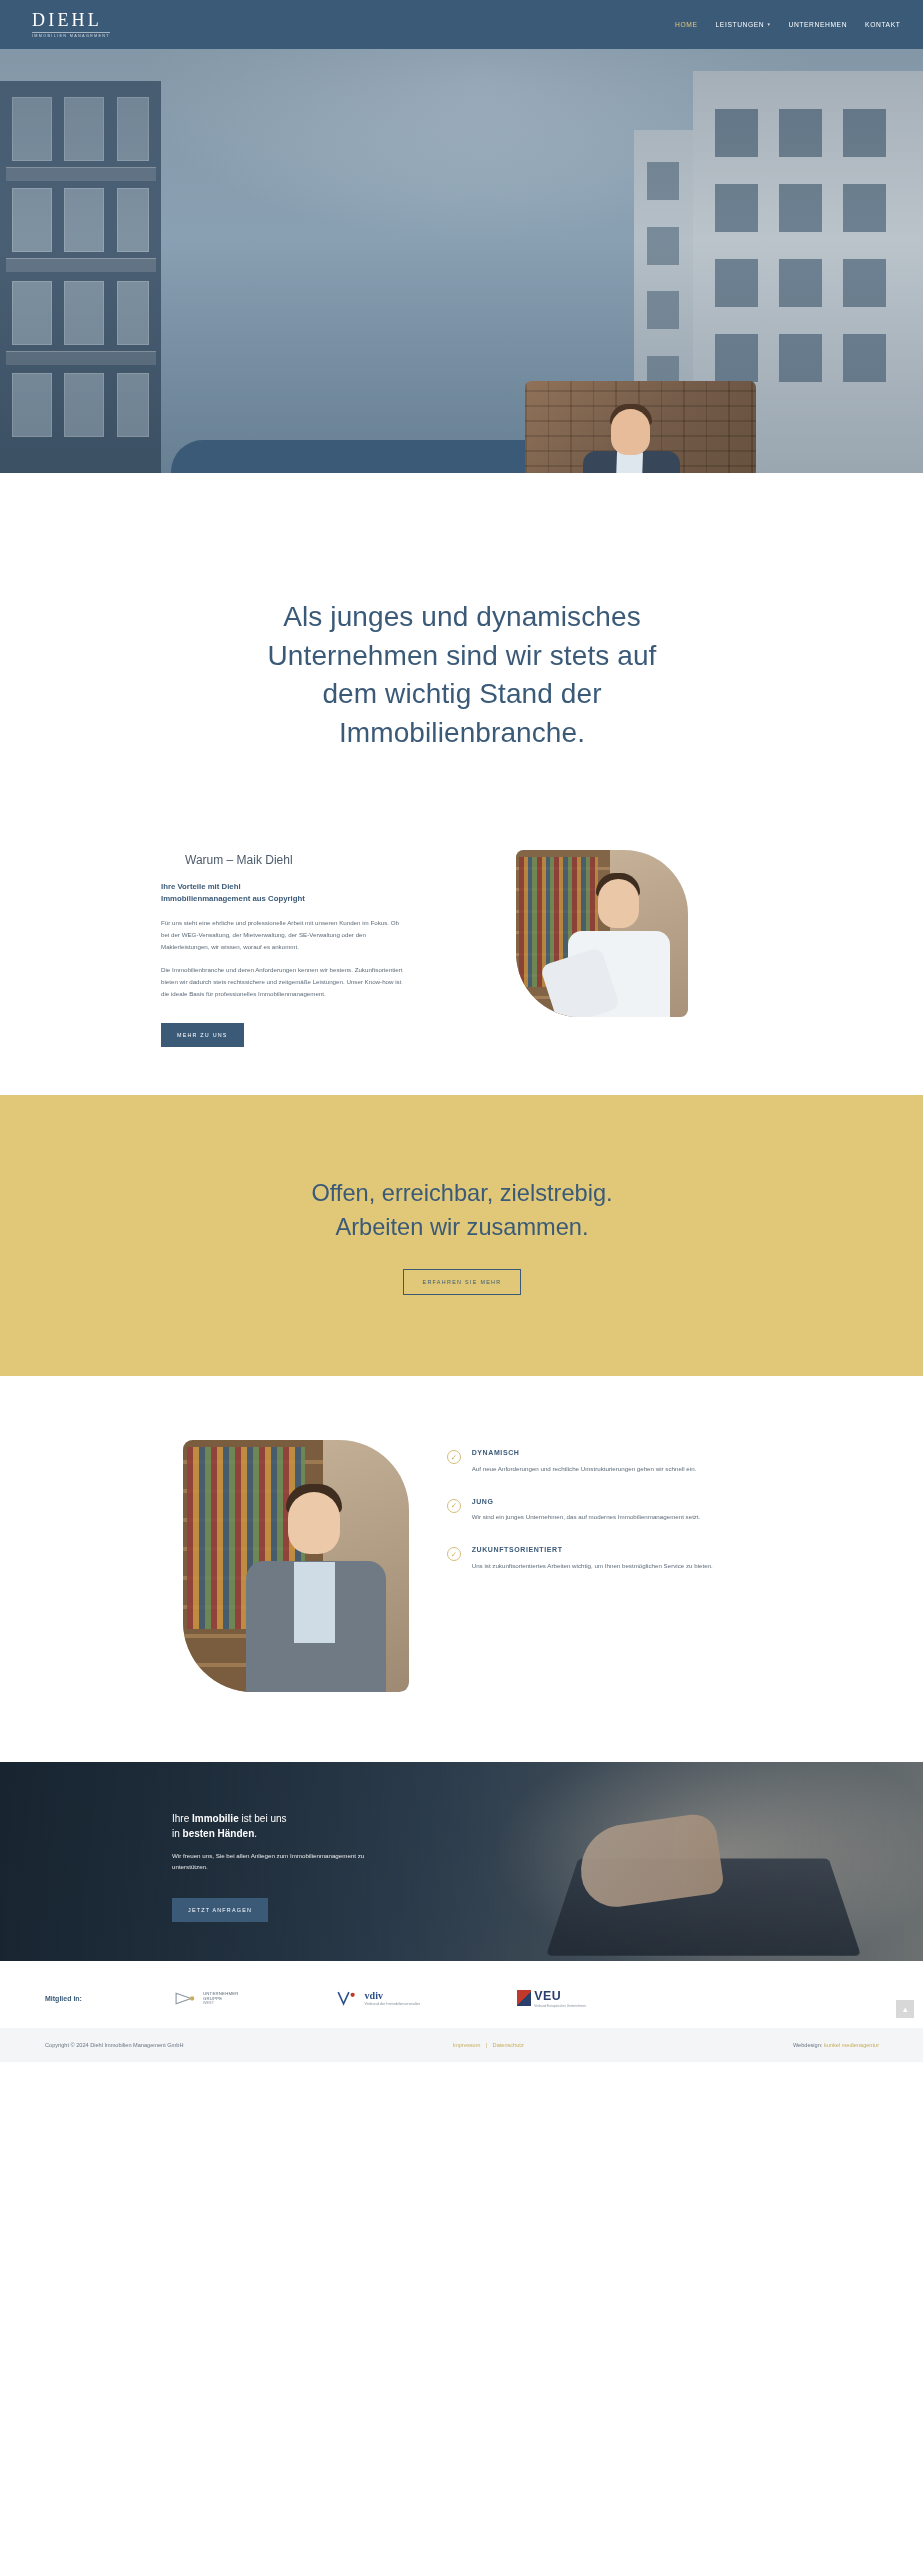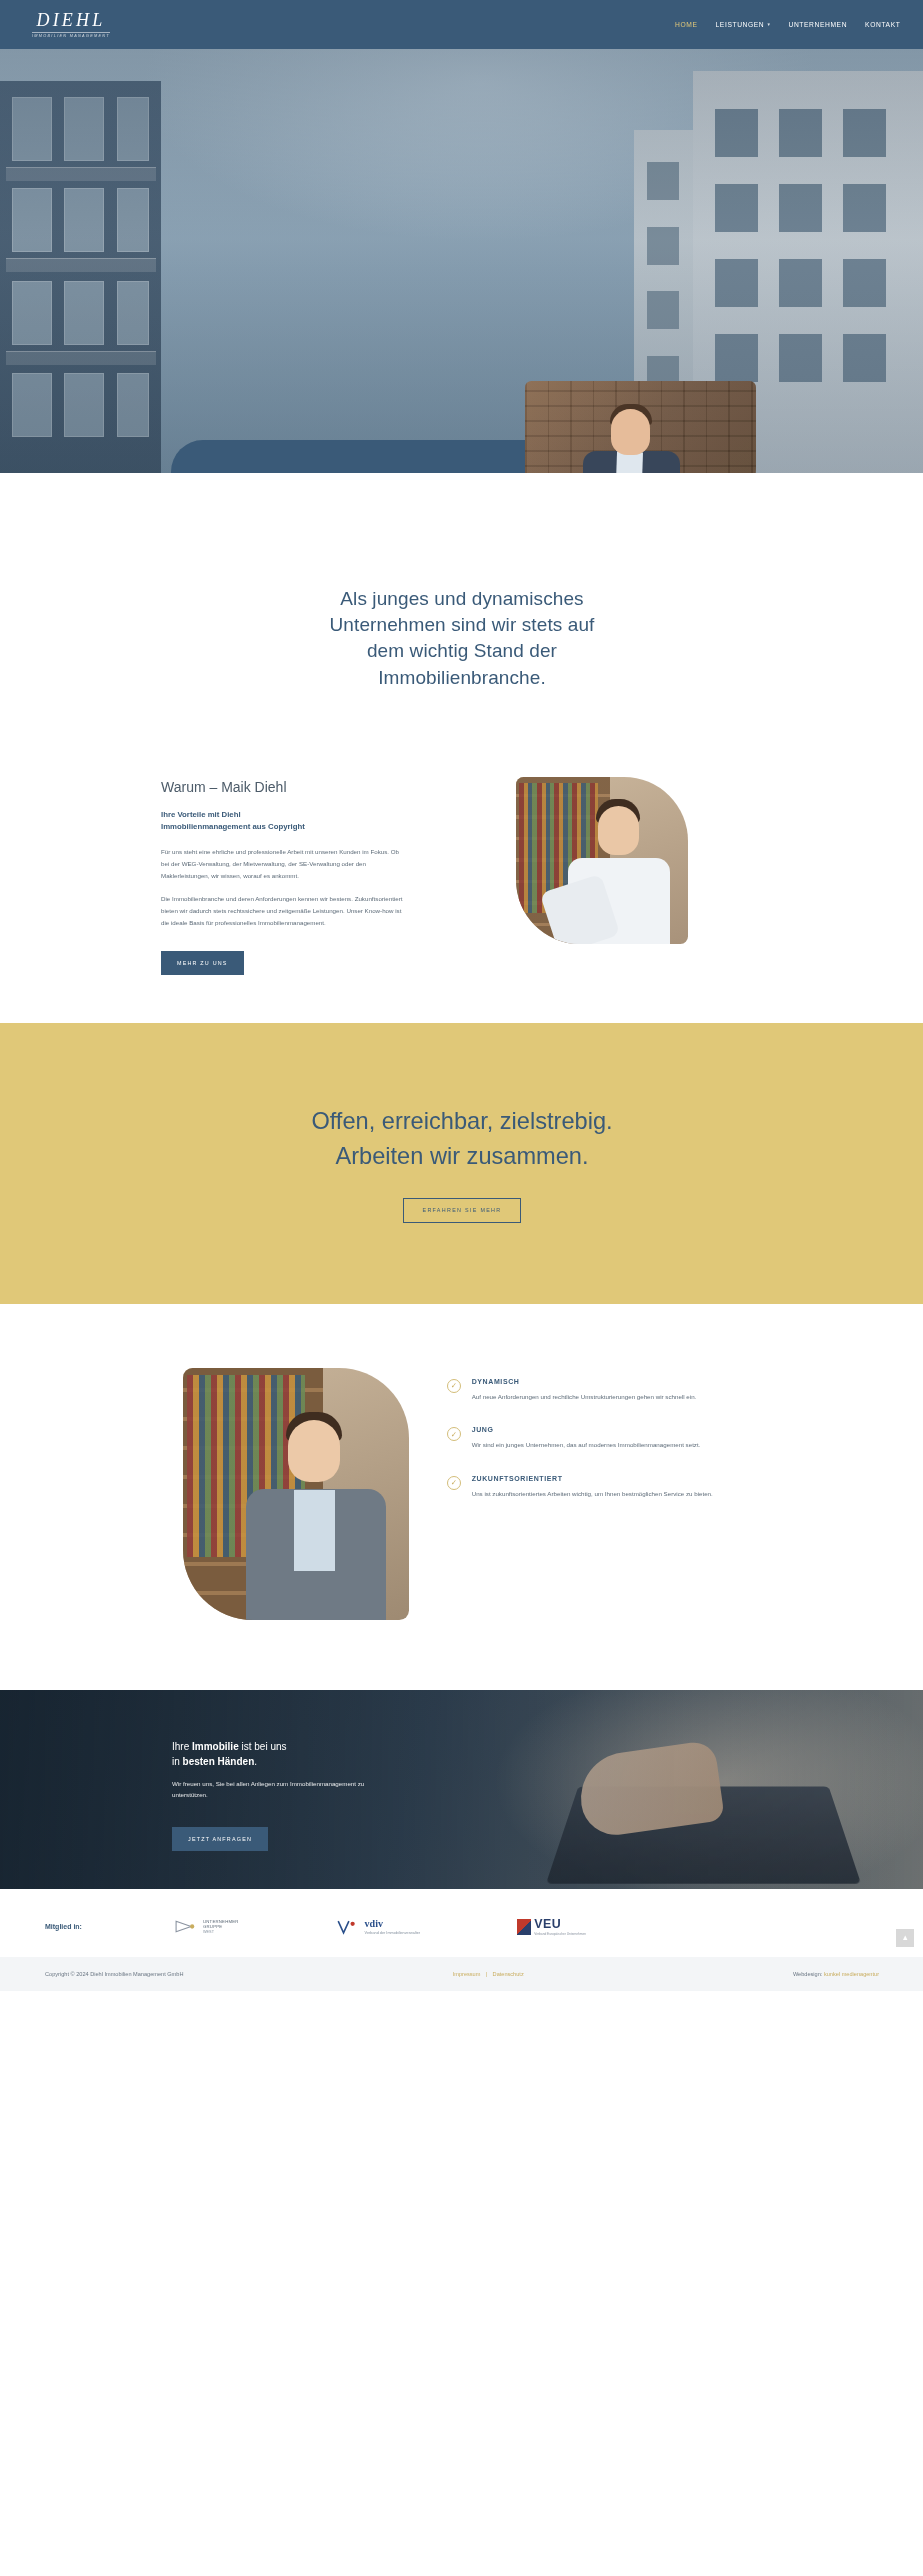--- a/index.html
+++ b/index.html
@@ -16,21 +16,21 @@
   .header {
     height: 49px;
     background: #3a5a78;
     display: flex;
     align-items: center;
     justify-content: space-between;
     padding: 0 23.6px 0 32px;
     position: relative;
     z-index: 40;
   }
-  .logo-block { display: flex; flex-direction: column; align-items: center; font-style: italic; }
+  .logo-block { display: flex; flex-direction: column; align-items: flex-start; }
   .logo-main {
     color: #ffffff;
     font-size: 18px;
     letter-spacing: 3.2px;
     font-family: "Liberation Serif", serif;
     font-weight: 400;
     line-height: 1;
   }
   .logo-rule { width: 100%; height: 0.5px; background: rgba(255,255,255,.55); margin: 2.7px 0 2.1px; }
   .logo-sub { color: rgba(255,255,255,.75); font-size: 3.8px; letter-spacing: 1.3px; }
@@ -174,37 +174,37 @@
     background: #dfe7ee; transform: rotate(2deg);
   }
 
   
   .statement {
     padding: 113px 0 59px;
     text-align: center;
   }
   .statement h2 {
     color: #3a5a78;
-    font-size: 19px;
+    font-size: 28px;
     line-height: 1.38;
     font-weight: 400;
     max-width: 580px;
-    margin: 0 auto;
+    margin: 12px auto;
     letter-spacing: 0.1px;
   }
 
   
   .about {
     display: flex;
     padding: 21.5px 161px 48px 161px;
     gap: 32px;
     align-items: flex-start;
   }
   .about-left { width: 247px; padding-top: 7.5px; }
-  .about-kicker { color: #4c5b69; font-size: 14px; margin-bottom: 14px; }
+  .about-kicker { color: #4c5b69; font-size: 12px; margin-bottom: 14px; margin-left: 24px; }
   .about-head {
     color: #3a5a78; font-size: 7.8px; font-weight: 700; line-height: 1.6; margin-bottom: 11.8px;
   }
   .about-p { color: #5d6b78; font-size: 6.2px; line-height: 1.95; margin-bottom: 10.7px; }
   .btn-primary {
     display: inline-block;
     margin-top: 11.8px;
     background: #3a5a78;
     color: #ffffff;
     font-size: 5.4px;

